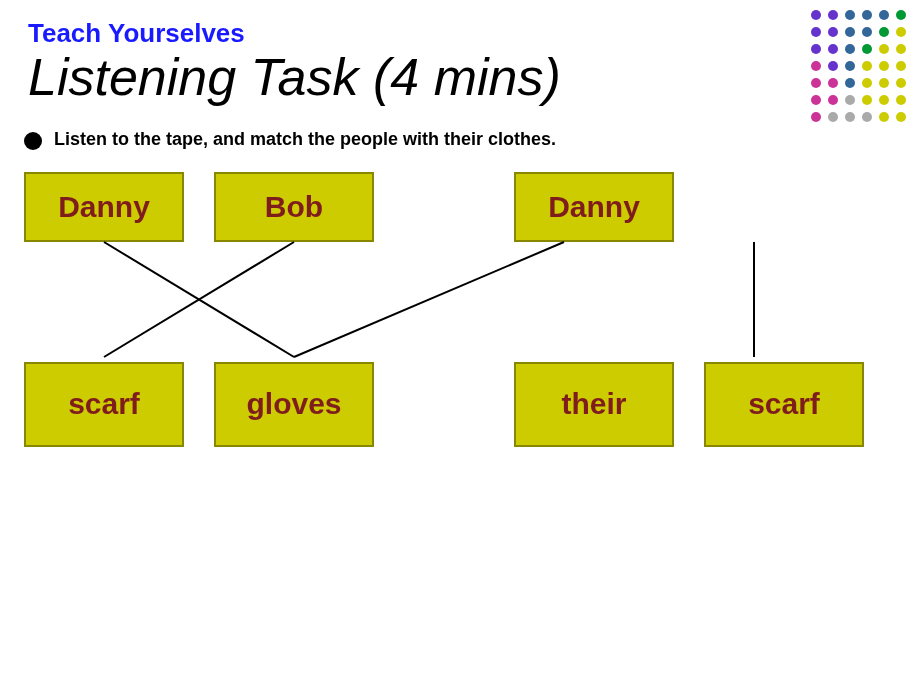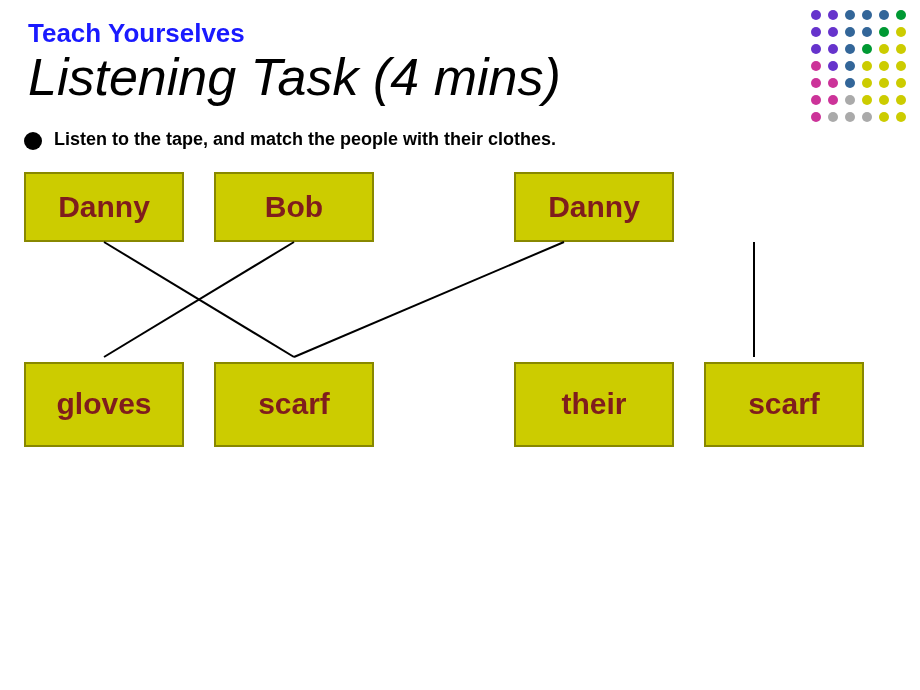--- a/index.html
+++ b/index.html
@@ -187,19 +187,19 @@
 
     <line x1="80" y1="70" x2="270" y2="185" stroke="black" stroke-width="2"></line>
     <line x1="270" y1="70" x2="80" y2="185" stroke="black" stroke-width="2"></line>
     <line x1="540" y1="70" x2="270" y2="185" stroke="black" stroke-width="2"></line>
     <line x1="730" y1="70" x2="730" y2="185" stroke="black" stroke-width="2"></line>
   </svg>
 
   <div style="height:120px;"></div>
 
   <div class="clothes-row">
+    <div class="card clothes-card">scarf</div>
     <div class="card clothes-card">gloves</div>
-    <div class="card clothes-card">scarf</div>
     <div style="width:80px;flex-shrink:0"></div>
     <div class="card clothes-card">their</div>
     <div class="card clothes-card">scarf</div>
   </div>
 </div>
 
 </body></html>

